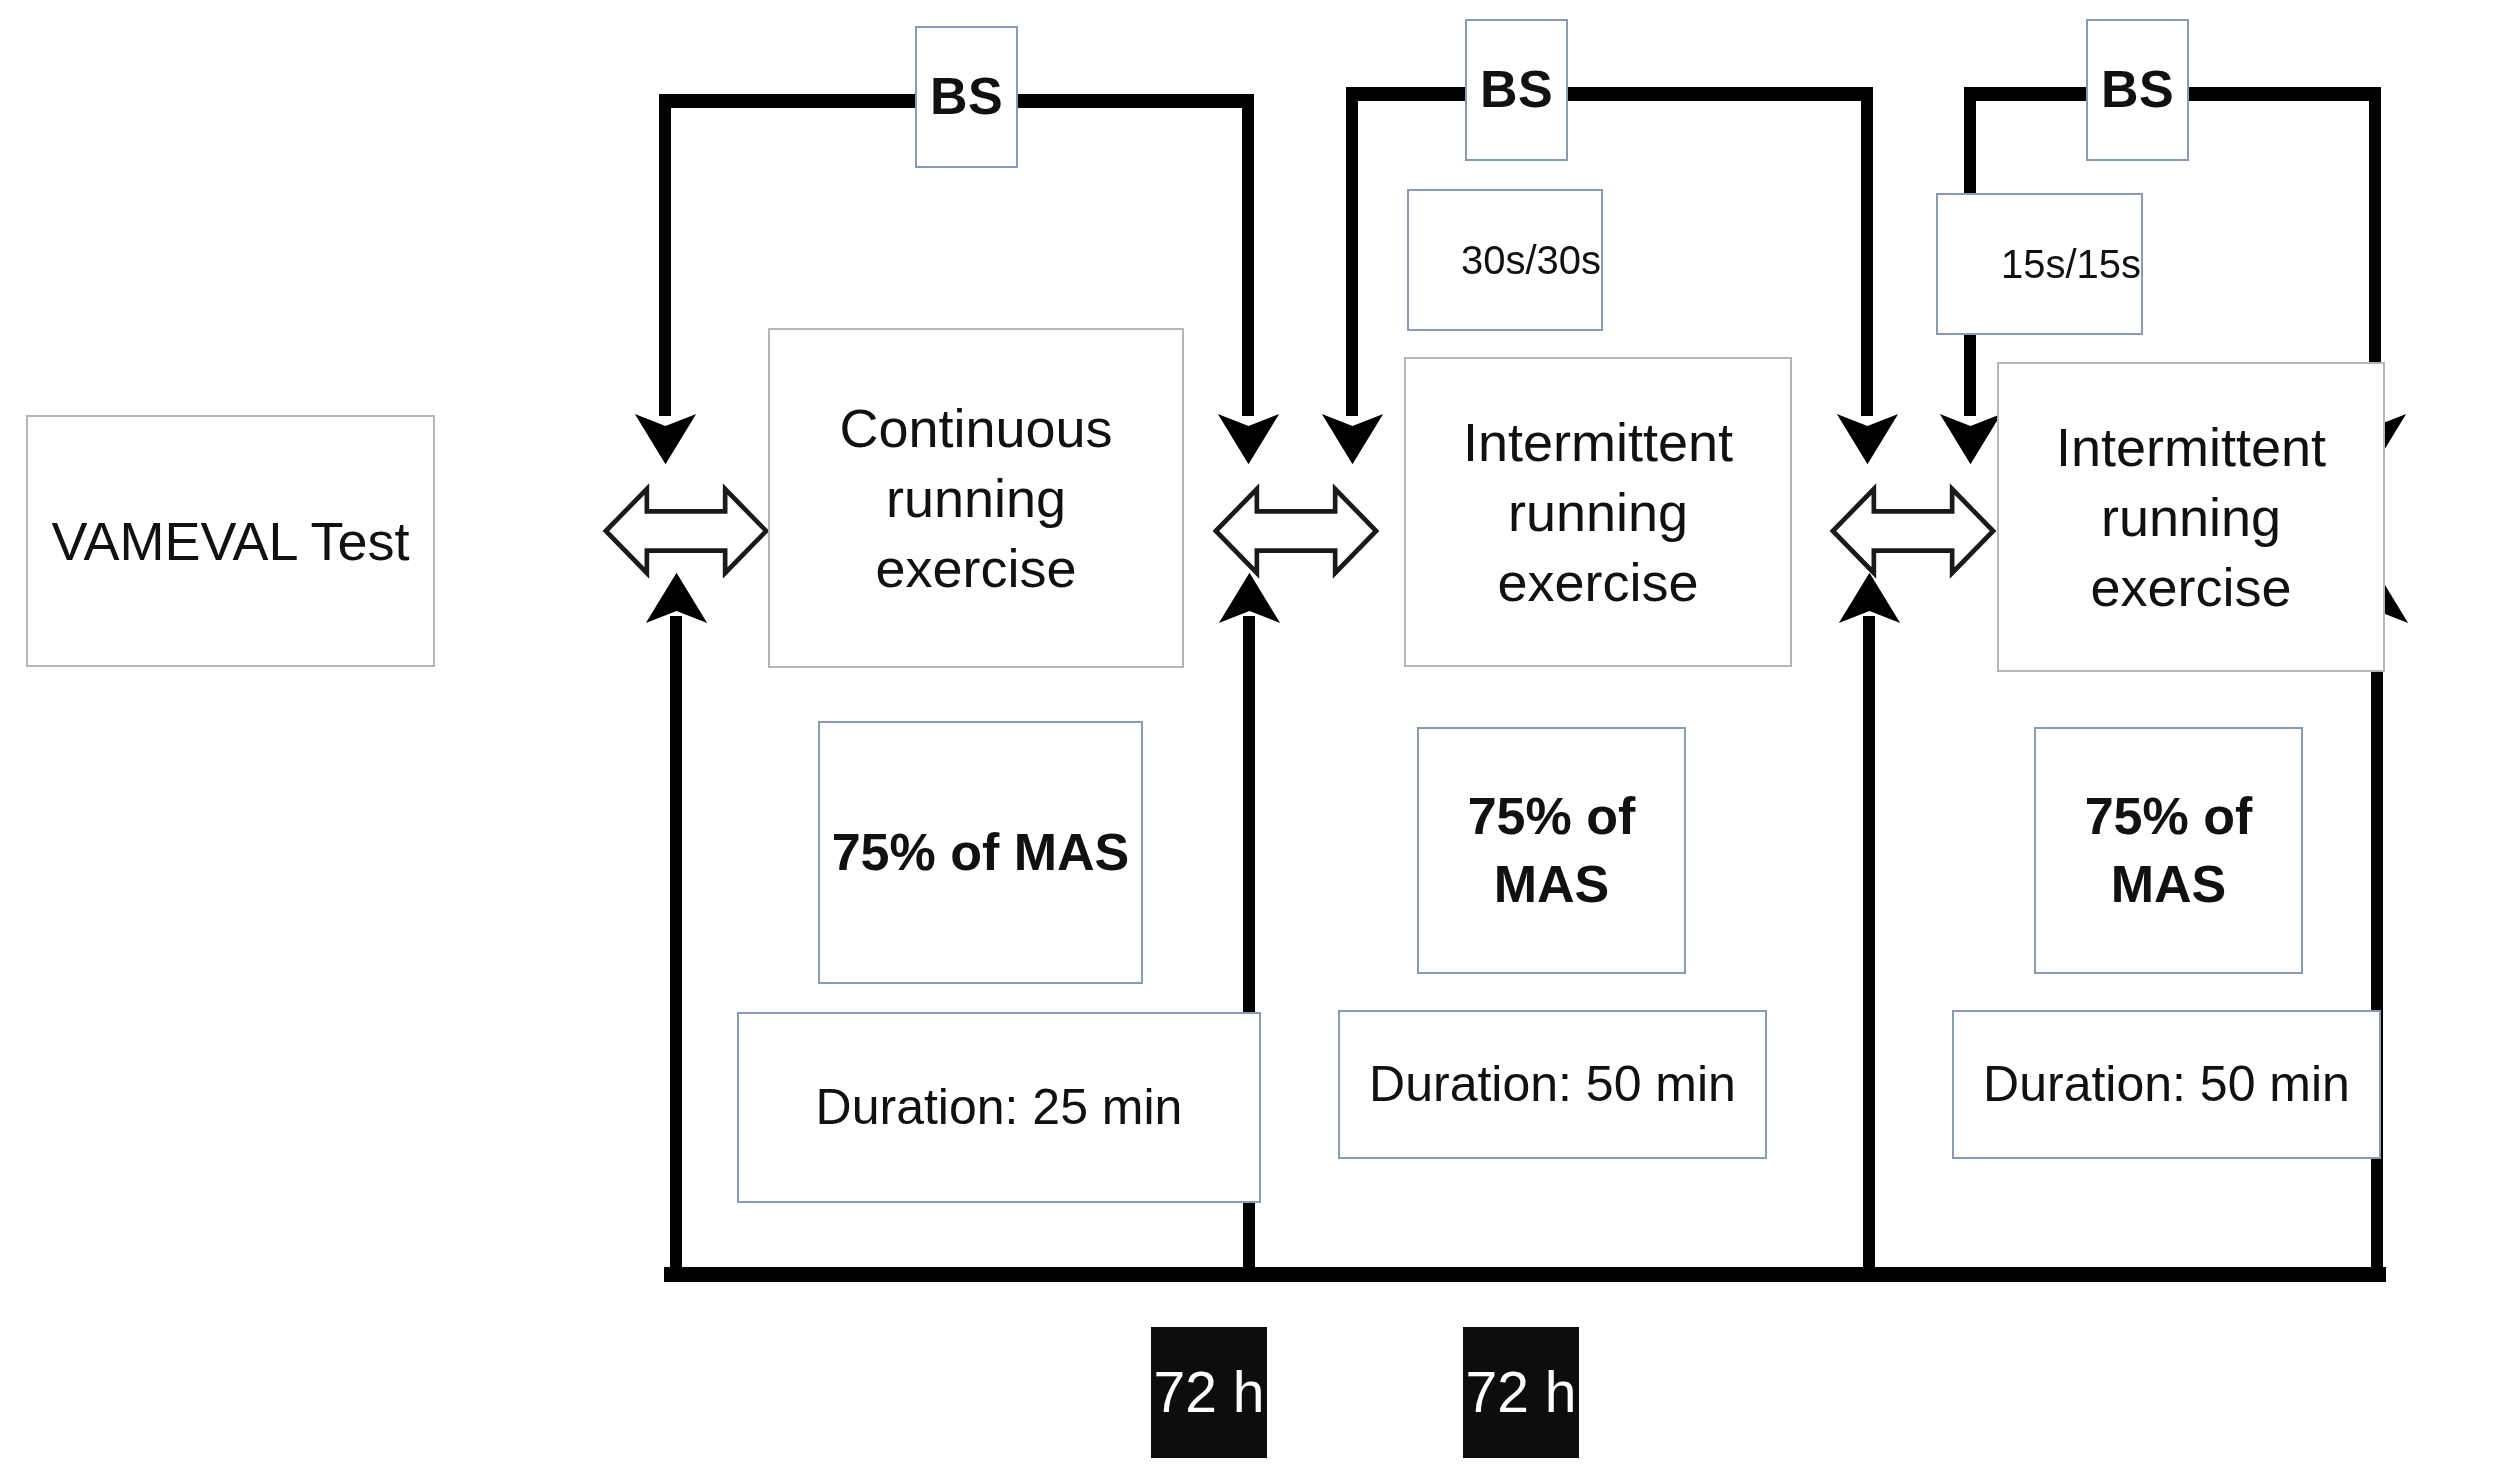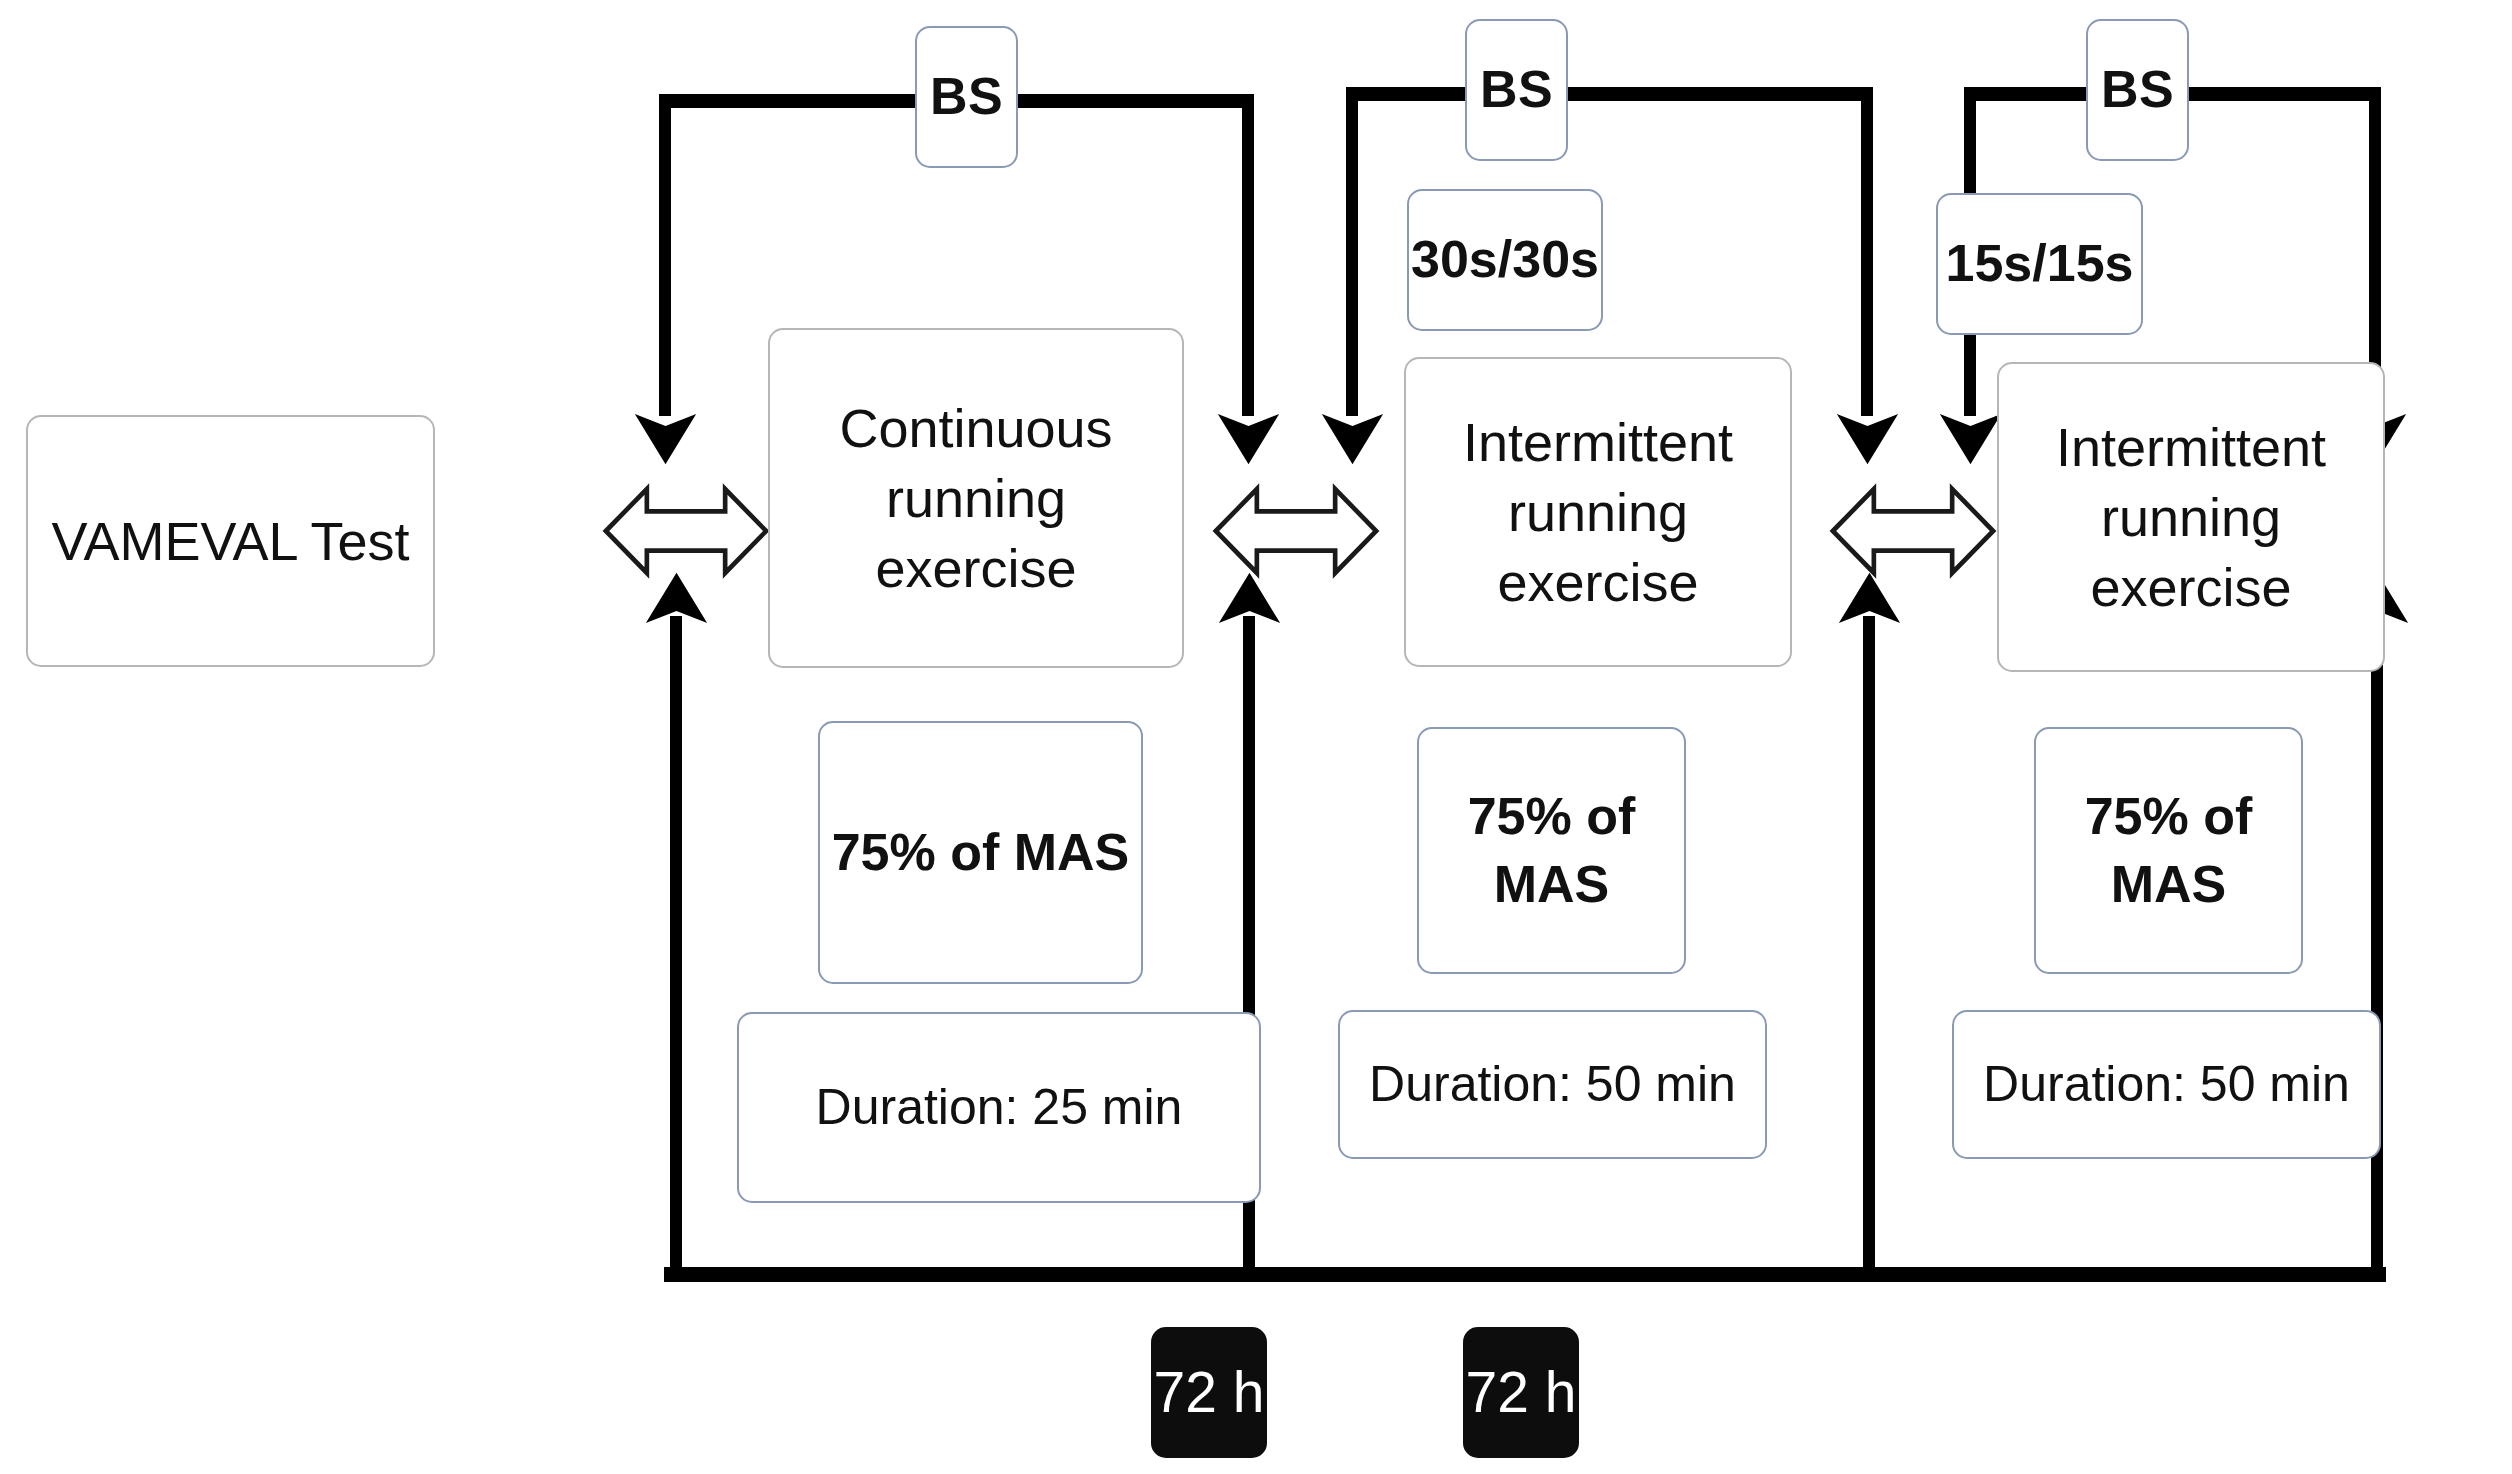--- a/index.html
+++ b/index.html
@@ -17,38 +17,37 @@
   .box{
     position:absolute;
     box-sizing:border-box;
     display:flex;
     align-items:center;
     justify-content:center;
     text-align:center;
     background:#ffffff;
     color:#111111;
     line-height:1.30;
-    border-radius:15px;
   }
   .box-gray{
     border:2.8px solid #b6b6b6;
   }
   .box-blue{
     border:2.8px solid #8a9ab4;
   }
   .box-black{
     background:#0d0d0d;
     color:#ffffff;
     border:0;
   }
 
   .t-exercise{font-size:54px;}
   .t-vameval{font-size:54px;}
   .t-bs{font-size:52px;font-weight:bold;letter-spacing:0.5px;}
-  .t-interval{font-size:52px;font-weight:bold;}
+  .t-interval{font-size:40px;font-weight:normal;justify-content:flex-end;}
   .t-mas{font-size:52px;font-weight:bold;}
   .t-duration{font-size:50px;}
   .t-72h{font-size:57px;}
 
   
   .hline{position:absolute;background:#000000;}
   .vline{position:absolute;background:#000000;}
 
   .arrow-svg{position:absolute;overflow:visible;}
 

